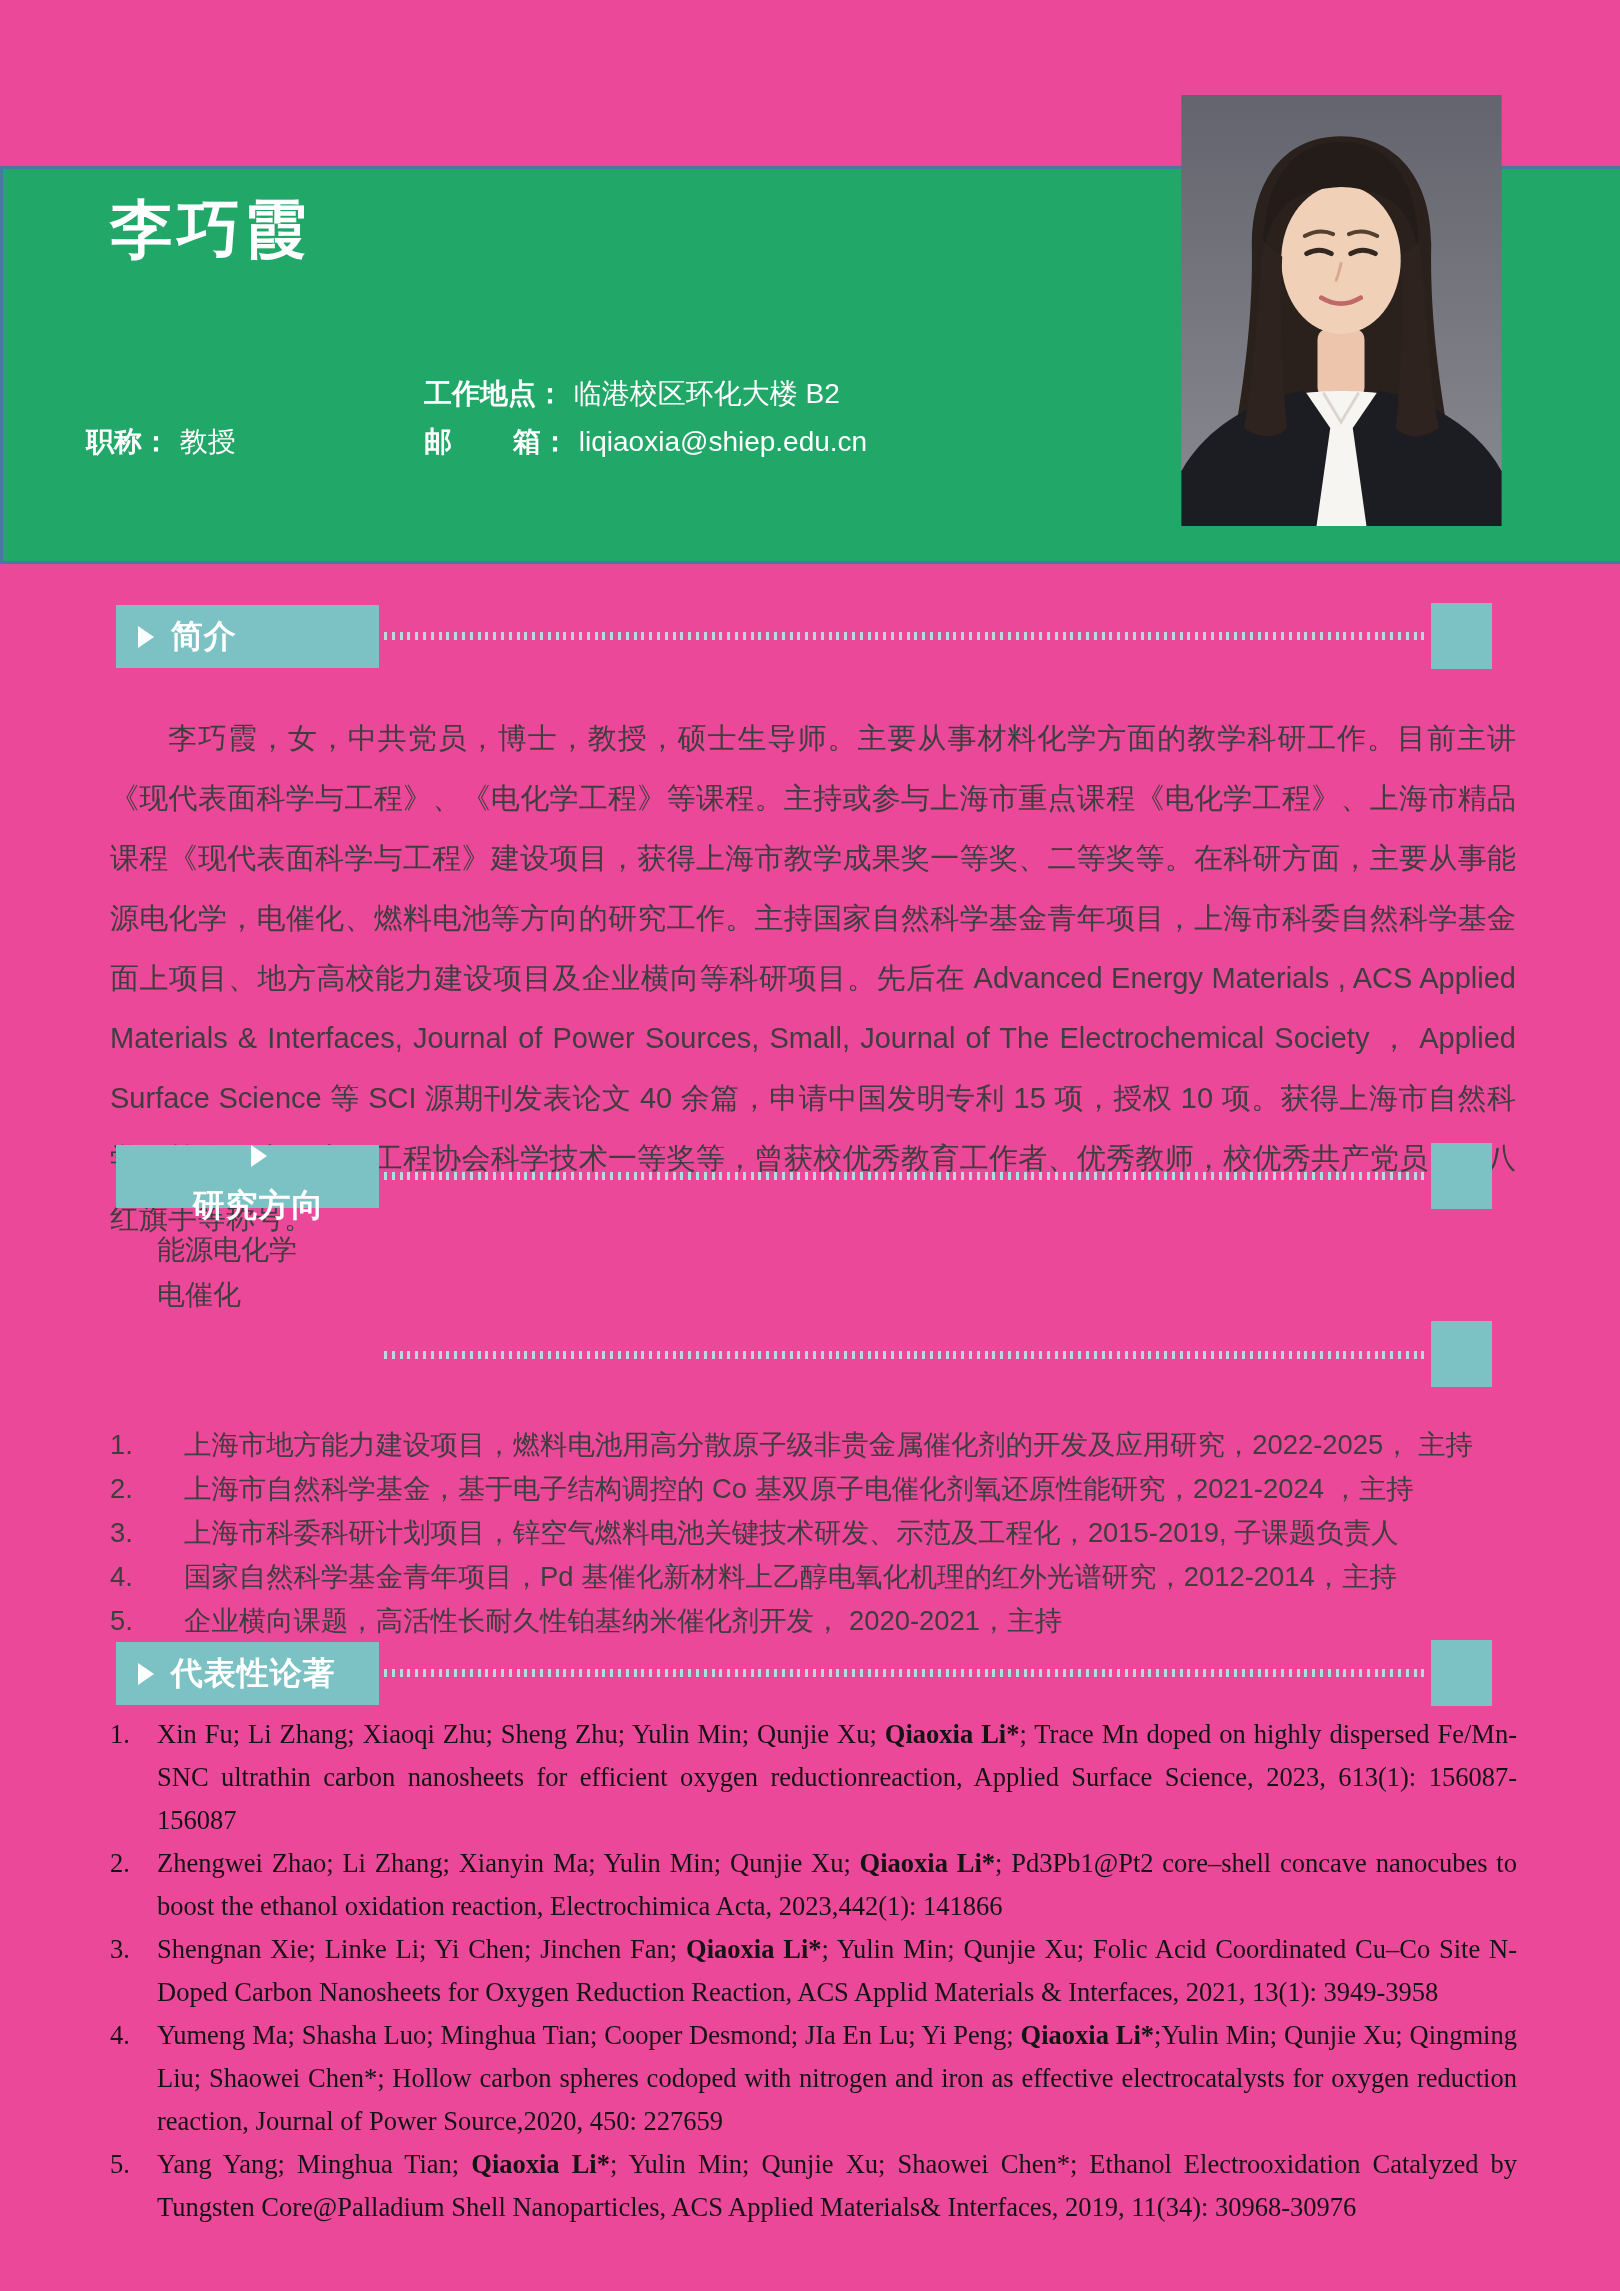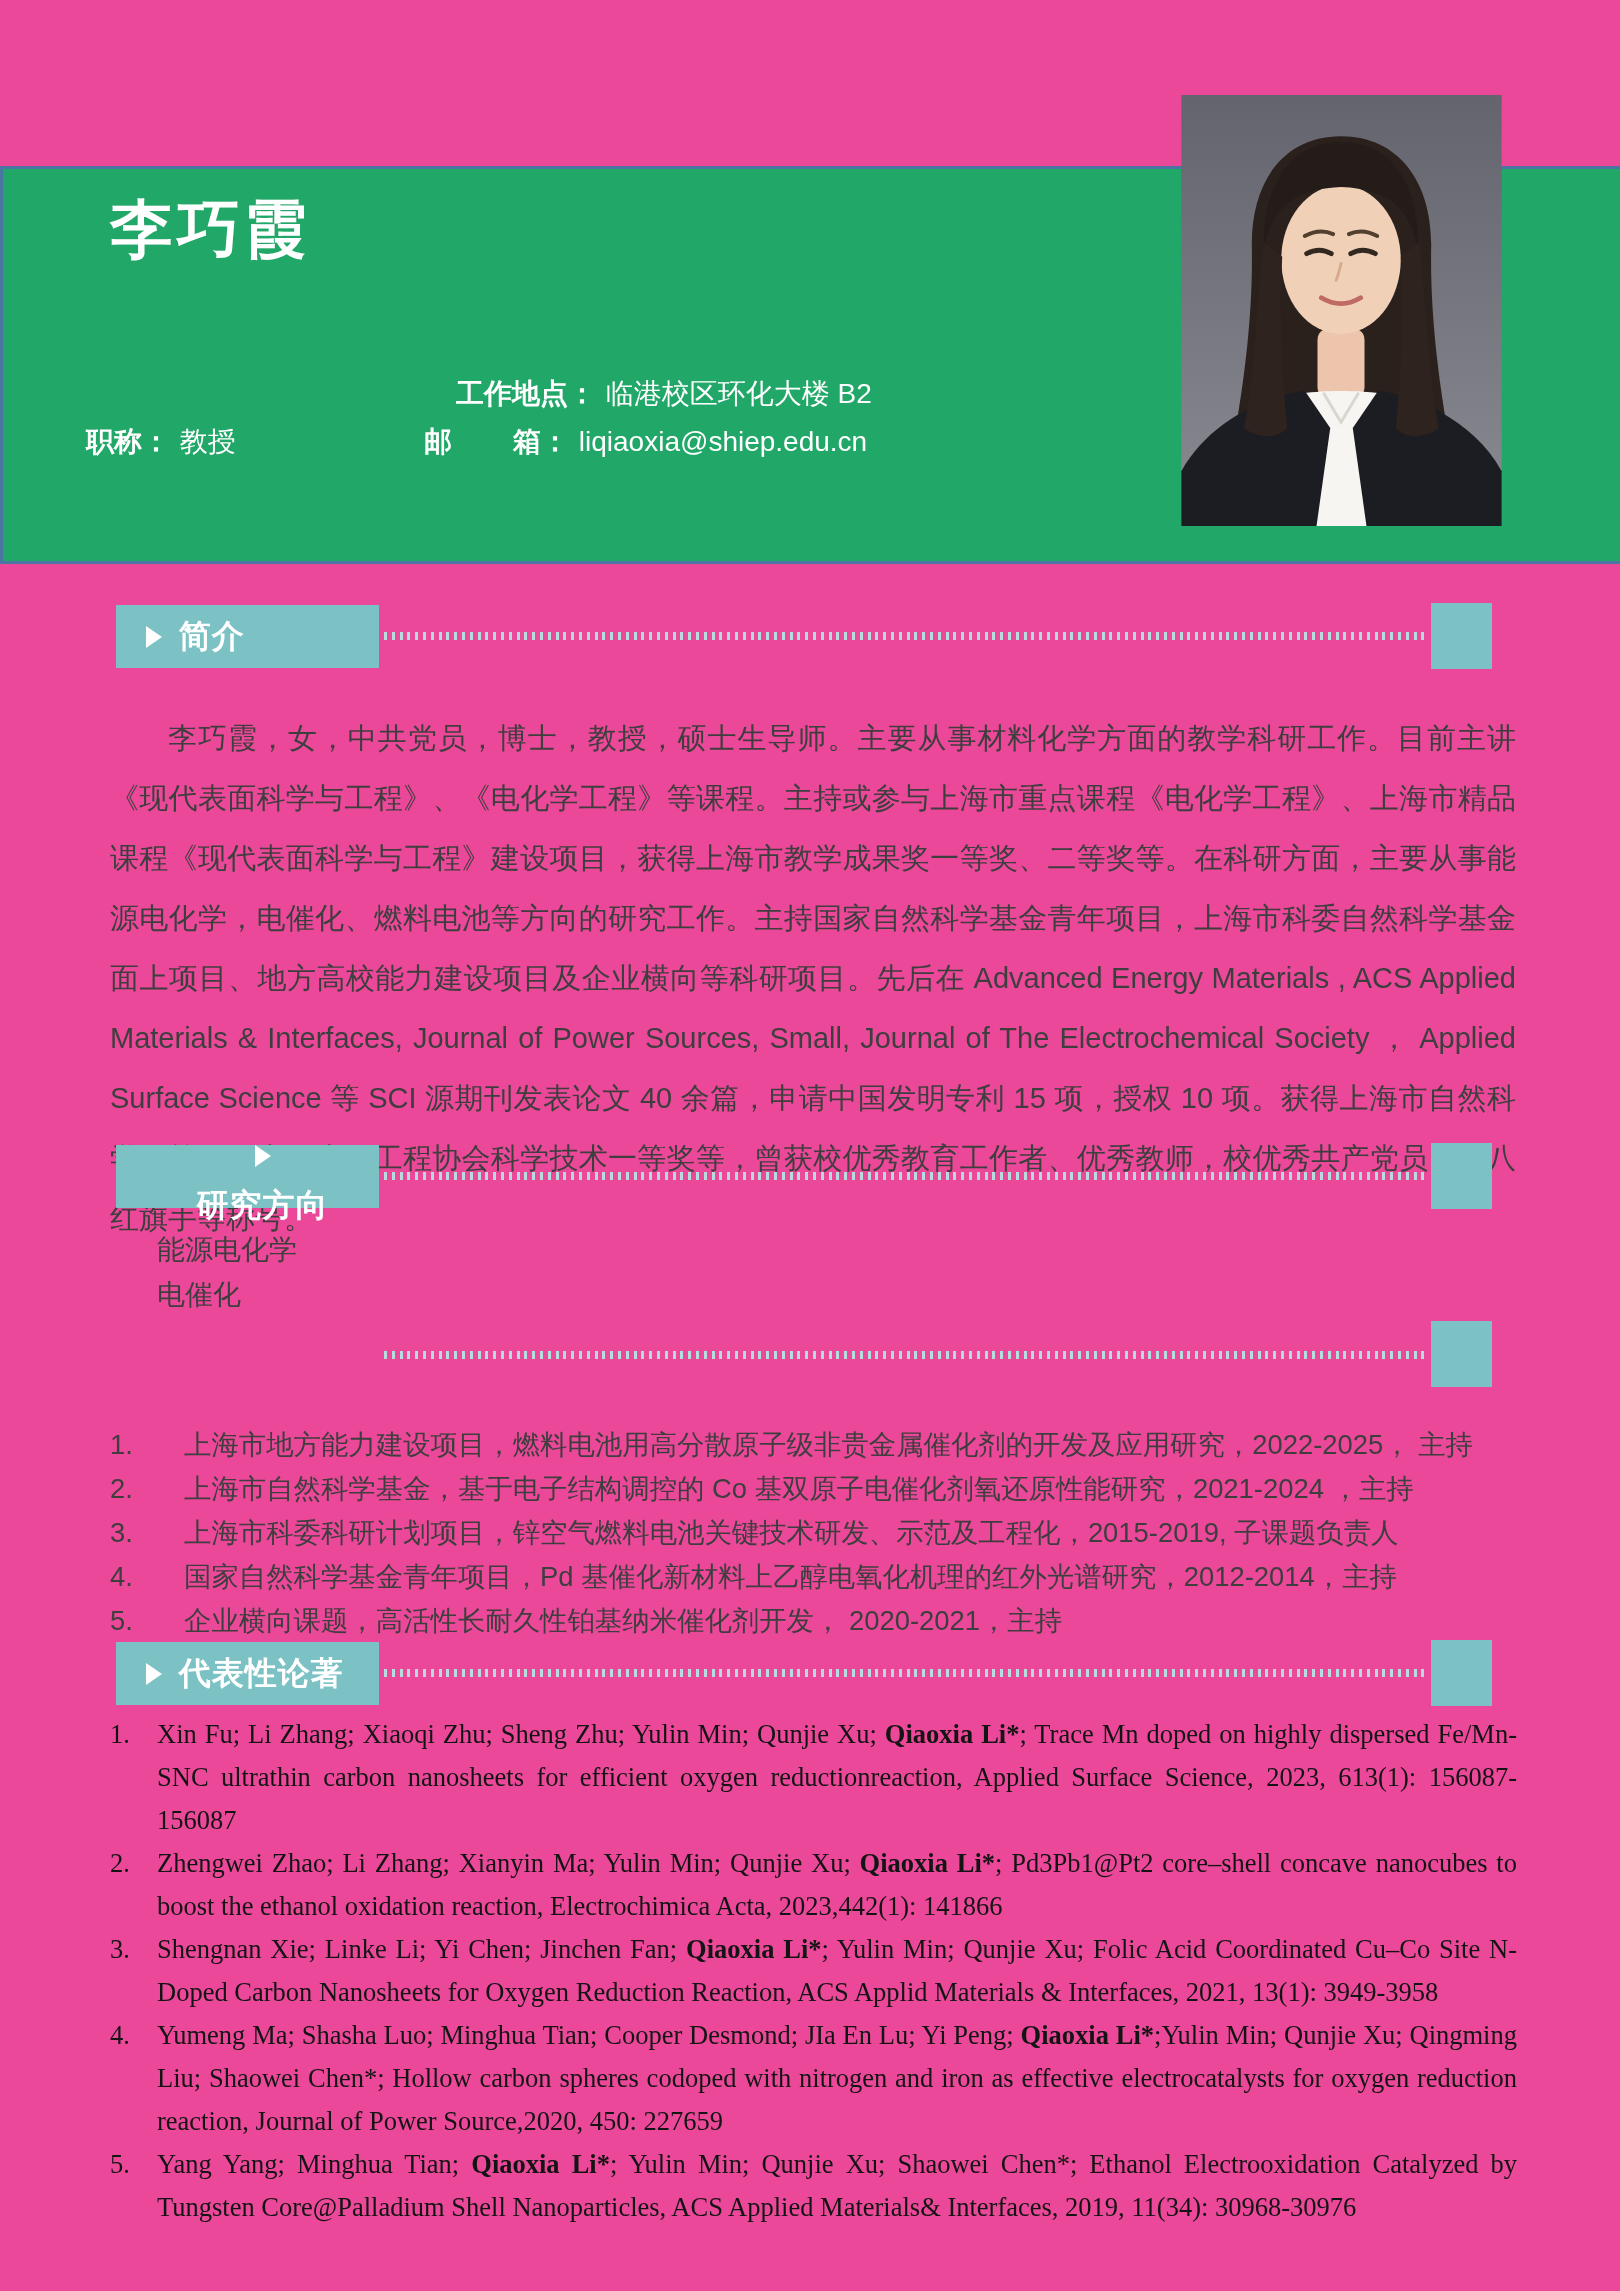--- a/index.html
+++ b/index.html
@@ -8,31 +8,31 @@
 
   
   .banner{position:absolute;left:0;right:0;top:166px;height:392px;background:#21a768;
           border:3.9px solid #4b76a4;border-right:none;box-sizing:content-box;}
   .name{position:absolute;left:110px;top:192px;color:#ffffff;font-size:63px;font-weight:700;
         letter-spacing:3.9px;line-height:1.2;}
   .info-row{position:absolute;color:#ffffff;font-size:28px;white-space:nowrap;}
   .info-label{font-weight:700;}
   .info-value{font-weight:400;margin-left:9.8px;}
   .jlabel{display:inline-flex;width:145px;justify-content:space-between;font-weight:700;}
-  .row-location{left:424px;top:375px;margin-left:32px;}
+  .row-location{left:424px;top:375px;}
   .row-title{left:86px;top:423px;}
   .row-email{left:424px;top:423px;}
 
   
   .photo{position:absolute;left:1181px;top:95px;width:321px;height:431px;z-index:5;}
   .photo svg{display:block;width:100%;height:100%;}
 
   
   .sec-box{position:absolute;left:116px;width:263px;height:63px;background:#7cc2c4;color:#ffffff;
-           display:flex;align-items:center;gap:16.7px;padding-left:30px;box-sizing:border-box;
+           display:flex;align-items:center;gap:16.7px;padding-left:22px;box-sizing:border-box;
            font-size:32px;font-weight:700;letter-spacing:1px;}
   .arrow{width:0;height:0;border-left:16.7px solid #ffffff;border-top:11.8px solid transparent;
          border-bottom:11.8px solid transparent;flex:0 0 auto;}
   .sec-dots{position:absolute;left:384px;width:1043px;height:7.8px;
             background:repeating-linear-gradient(90deg,#b7dcde 0 2.9px,transparent 2.9px 7.8px);}
   .sec-square{position:absolute;left:1431px;width:61px;height:66px;background:#7cc2c4;}
 
   #box-intro{top:605px;}    #dots-intro{top:632px;}    #sq-intro{top:603px;}
   #box-research{top:1145px;flex-direction:column;}#dots-research{top:1172px;}#sq-research{top:1143px;}
   #box-projects{top:1323px;}#dots-projects{top:1351px;}#sq-projects{top:1321px;}

